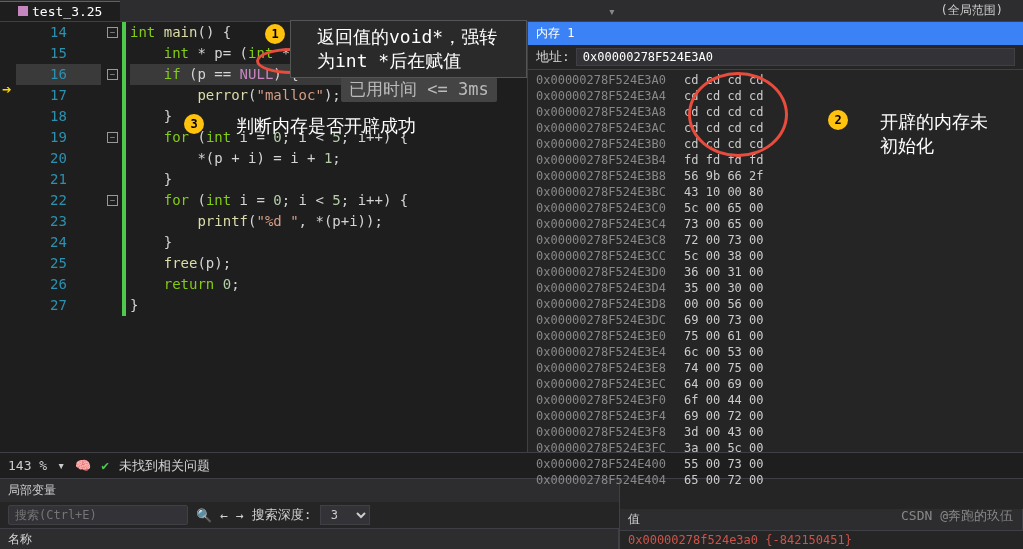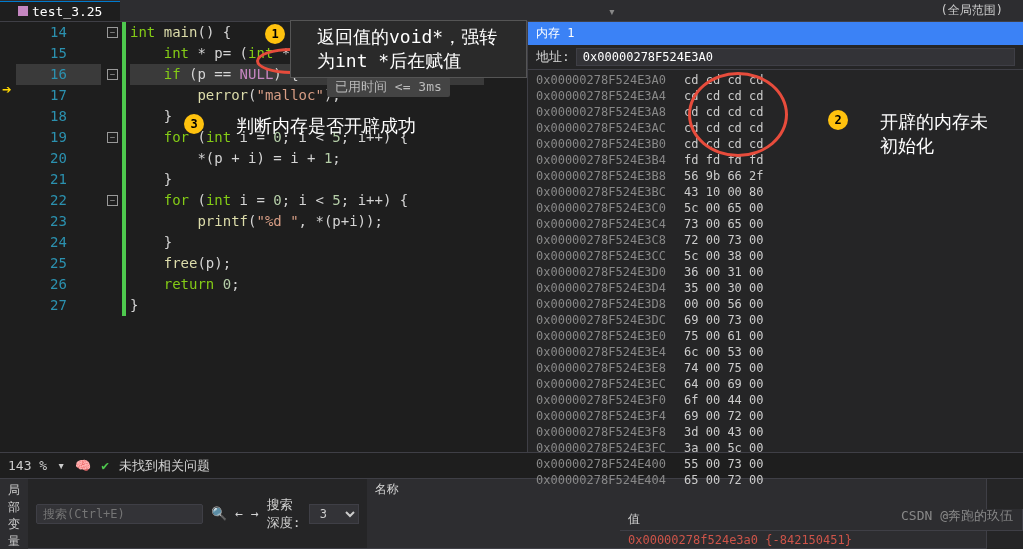--- a/index.html
+++ b/index.html
@@ -36,35 +36,35 @@
   .mem-addr-in{background:#333337;border:1px solid #3f3f46;color:#fff;padding:1px 6px;flex:1;font-family:inherit;font-size:12px}
   .mem-rows{padding:2px 8px;font-size:12px;line-height:16px}
   .mem-row{display:flex;gap:18px;white-space:pre}
   .addr{color:#888}
   .hex{color:#ccc}
   .status{height:26px;border-top:1px solid #3f3f46;display:flex;align-items:center;padding:0 8px;gap:10px;background:#1e1e1e}
   .zoom{color:#ccc}
   .brain{color:#b267e6}
   .ok{color:#4ec94e}
   .bottom{height:71px;background:#252526;border-top:1px solid #3f3f46;display:flex}
-  .locals{width:620px;border-right:1px solid #3f3f46;display:flex;flex-direction:row}
+  .locals{width:620px;border-right:1px solid #3f3f46;display:flex;flex-direction:column}
   .pane-hdr{background:#2d2d30;padding:3px 8px;color:#ccc;font-size:12px}
   .search-row{display:flex;align-items:center;gap:8px;padding:3px 8px;border-bottom:1px solid #3f3f46}
   .search-box{background:#333337;border:1px solid #3f3f46;color:#999;padding:2px 6px;width:180px;font-family:inherit;font-size:12px;border-radius:2px}
   .mag{color:#ccc}
   .depth-sel{background:#333337;border:1px solid #3f3f46;color:#ccc;padding:1px 14px 1px 6px;font-family:inherit;font-size:12px}
   .tbl-hdr{display:flex;background:#2d2d30;border-bottom:1px solid #3f3f46;font-size:12px}
   .th{padding:2px 8px;border-right:1px solid #3f3f46}
   .locals .th:first-child{width:620px}
   .tbl-row{display:flex;font-size:12px}
   .td{padding:2px 8px}
   .vals{flex:1;display:flex;flex-direction:column}
   .val-red{color:#ce5449}
   .watermark{position:absolute;right:10px;bottom:24px;color:#888;font-size:13px;z-index:20}
-  .timing{position:absolute;left:327px;top:55px;background:#444;color:#bbb;font-size:13px;padding:1px 8px;border-radius:2px;z-index:5}
+  .timing{position:absolute;left:341px;top:55px;background:#444;color:#bbb;font-size:17px;padding:1px 8px;border-radius:2px;z-index:5}
 </style>
 </head>
 <body>
 
 <div class="tab-bar">
   <div class="tab">
     <span class="ico"></span>
     <span>test_3.25</span>
   </div>
   <span class="scope-dd">▾</span>

